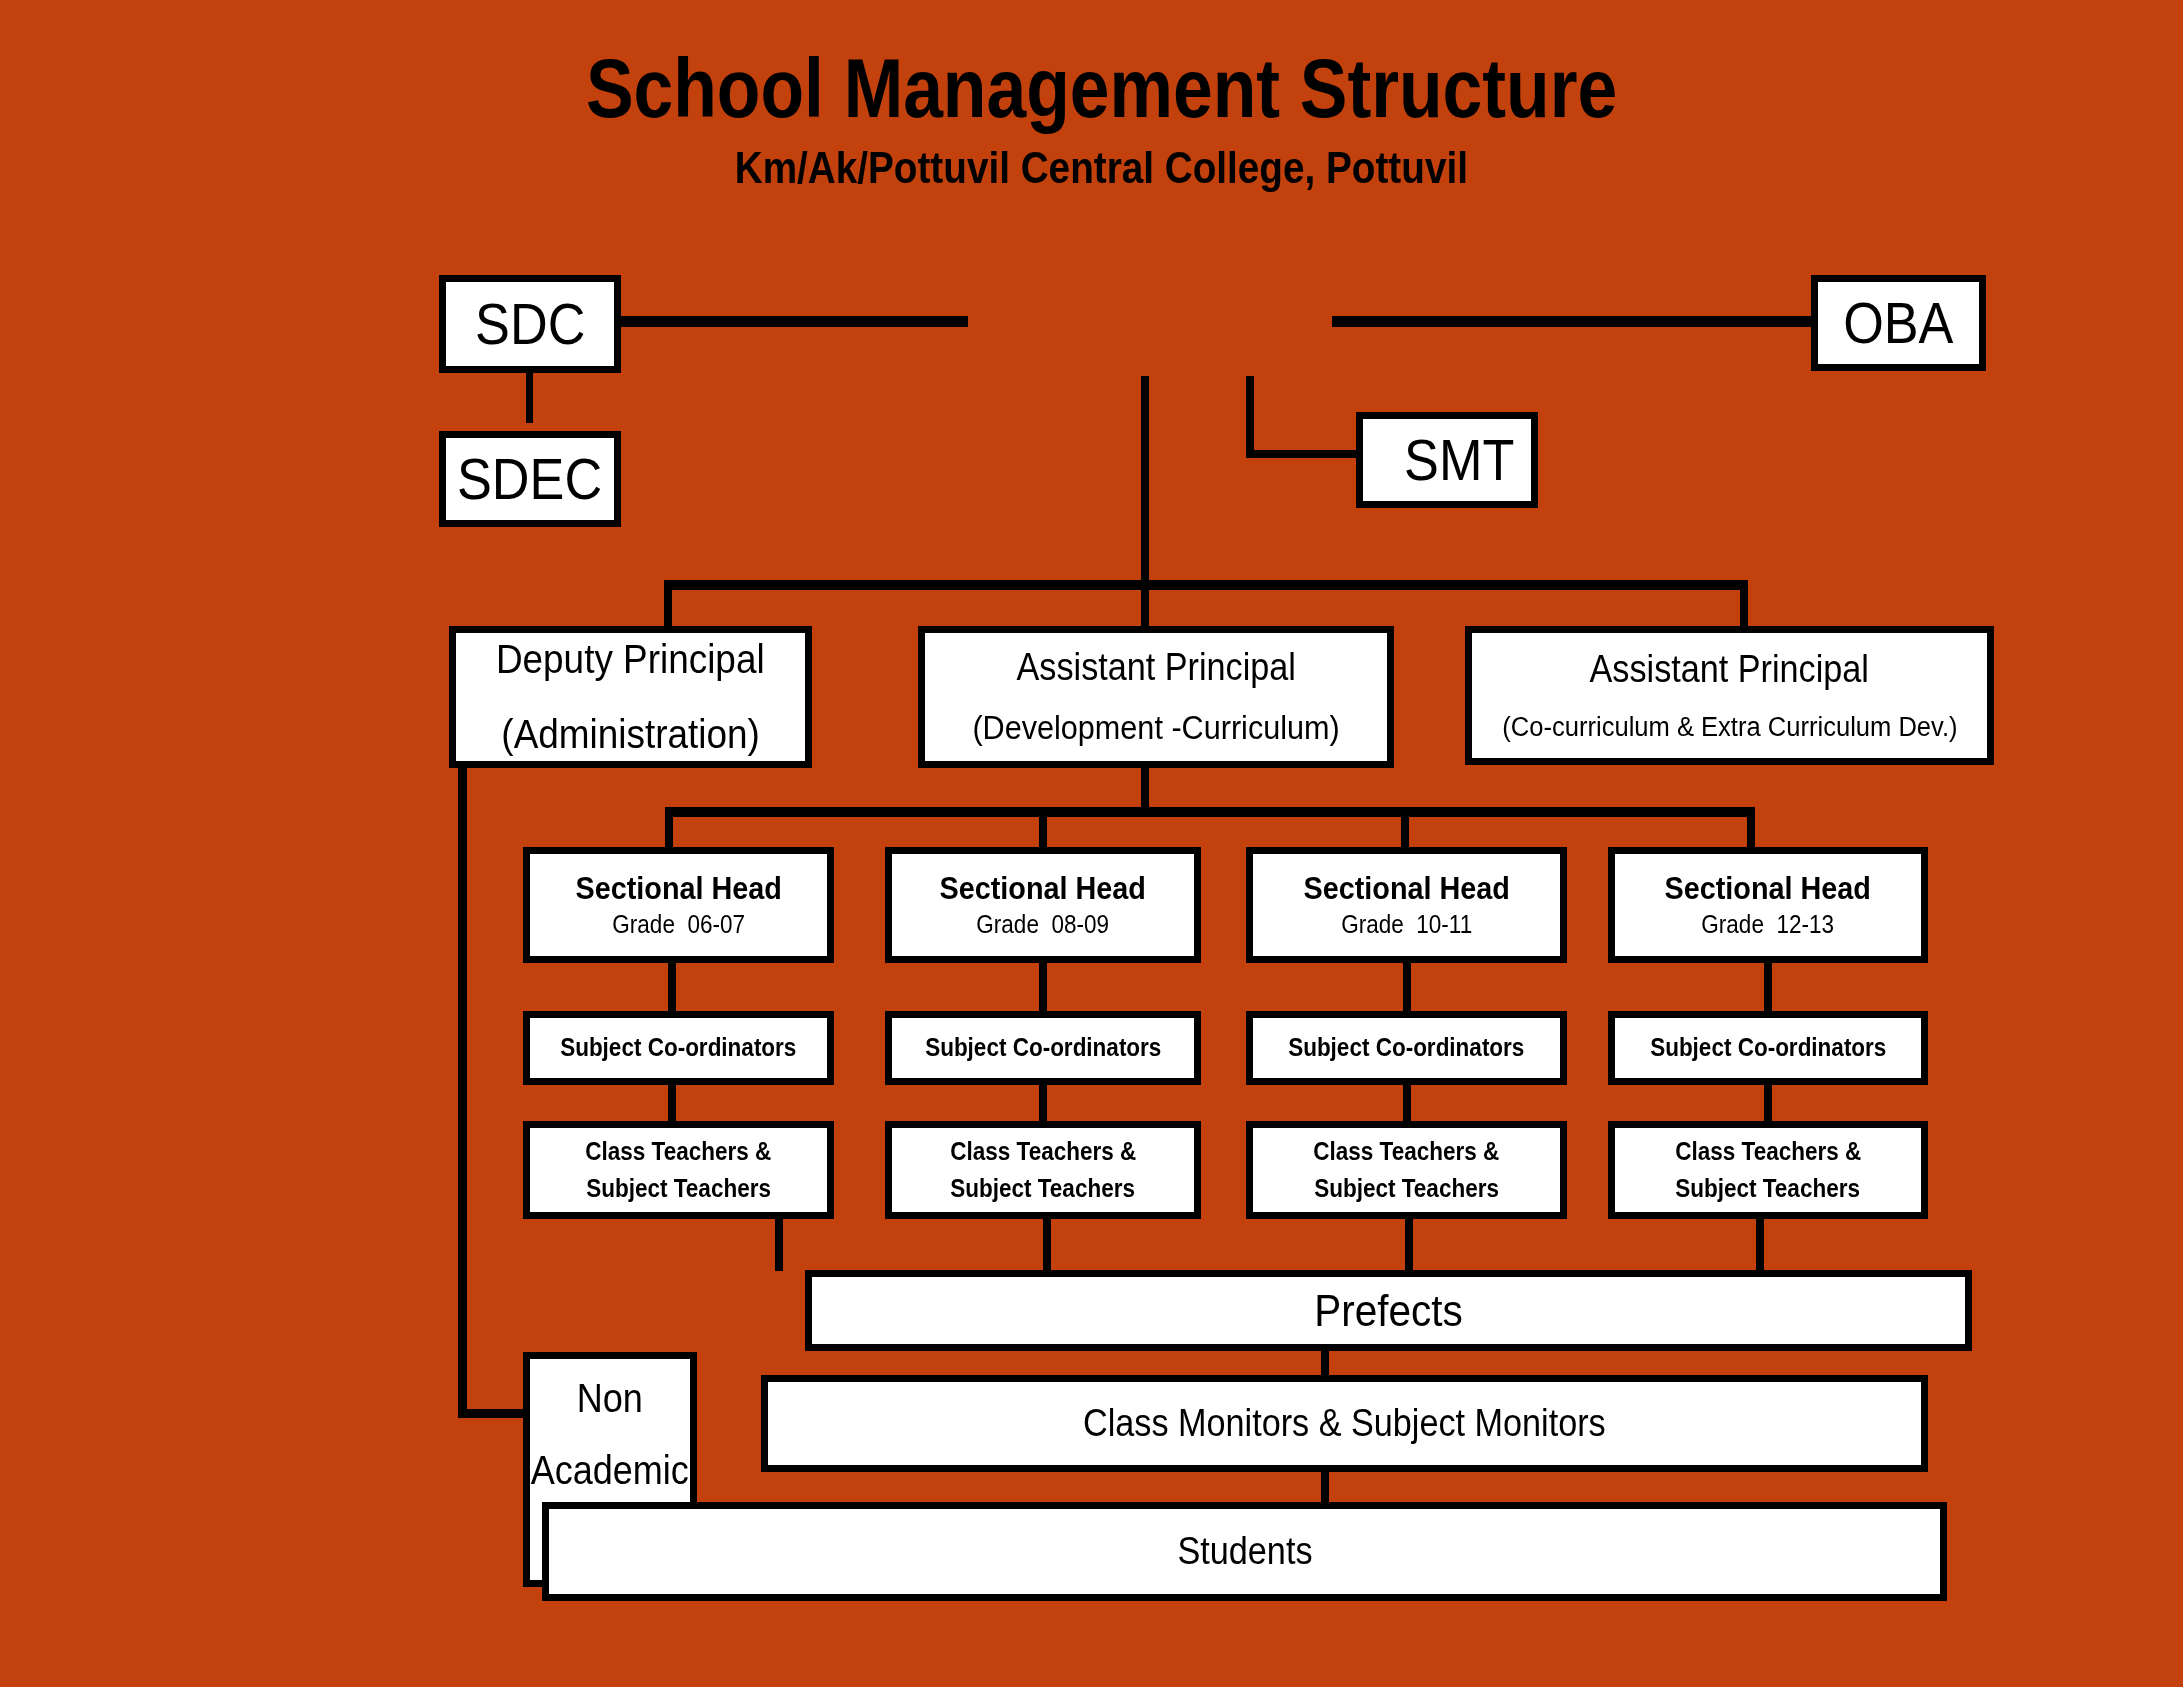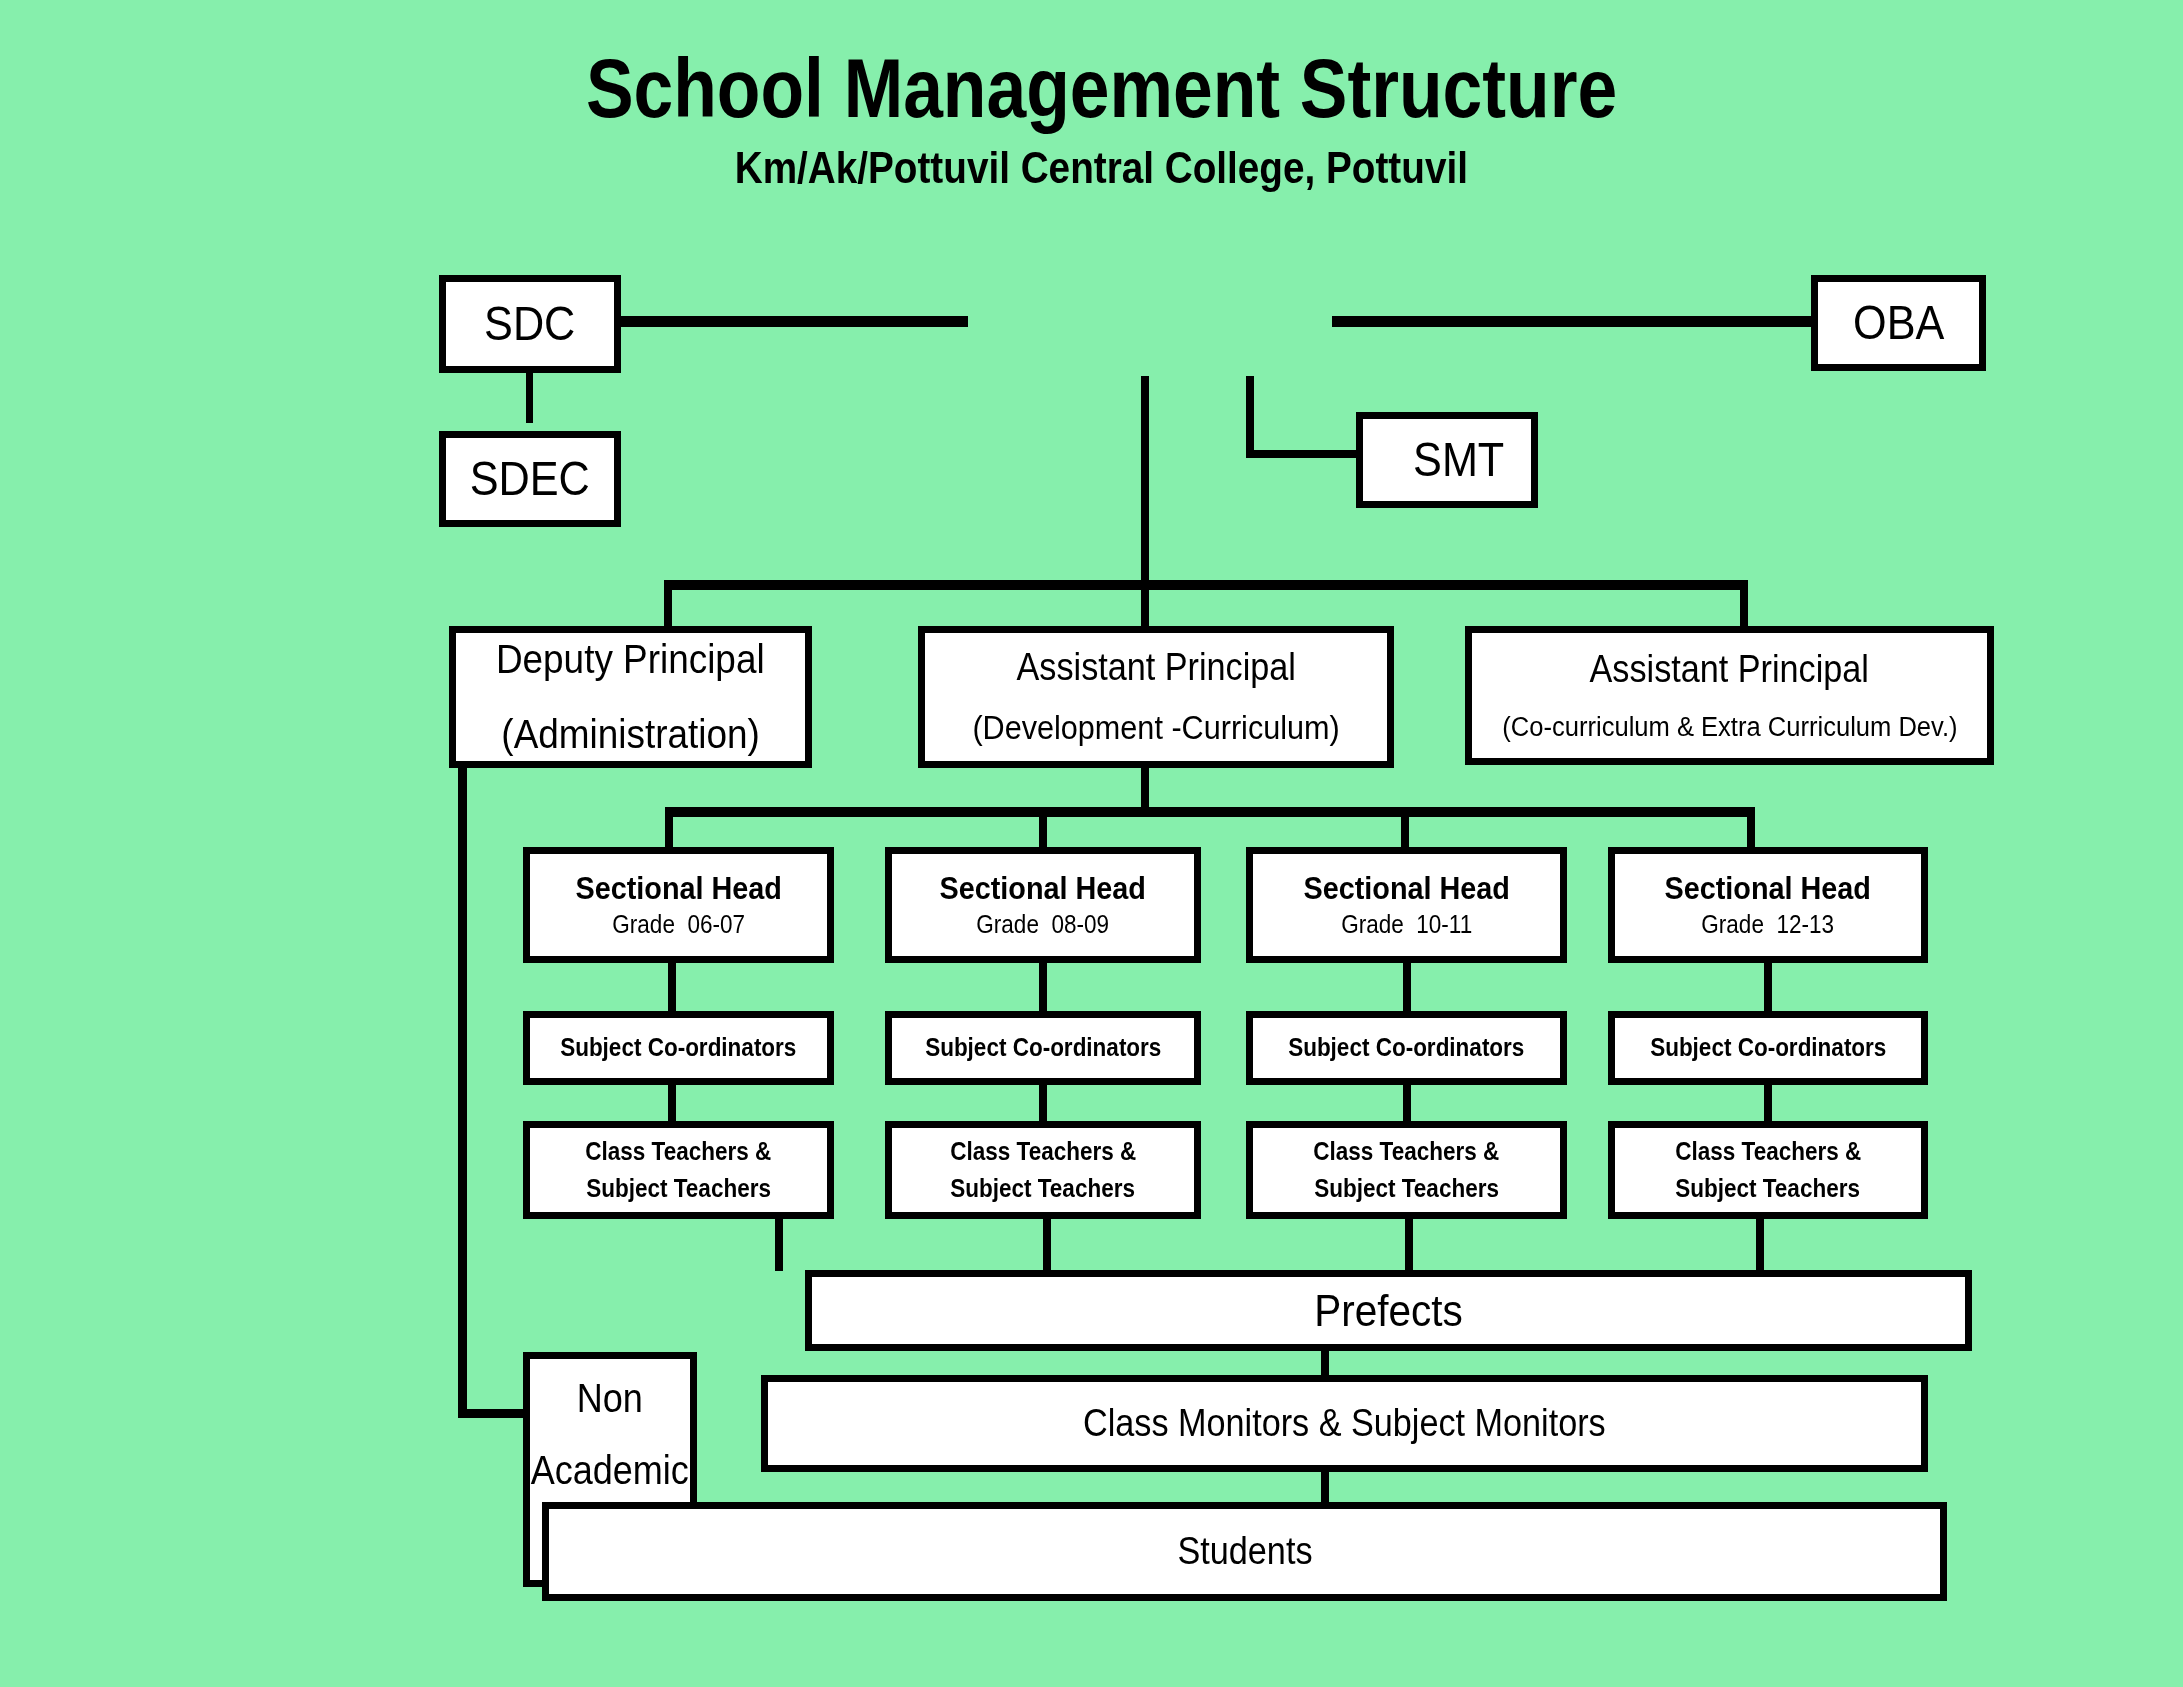--- a/index.html
+++ b/index.html
@@ -3,40 +3,40 @@
 <meta charset="utf-8">
 <style>
   html,body{margin:0;padding:0;}
   body{
     width:2183px;height:1687px;
     background:#ffffff;
     font-family:"Liberation Sans", sans-serif;
     color:#000;
     overflow:hidden;
   }
-  #canvas{position:relative;width:2183px;height:1687px;background:#86efac;}
+  #canvas{position:relative;width:2183px;height:1687px;background:#c2410c;}
   .box{
     position:absolute;
     background:#ffffff;
     border:7.3px solid #000;
     box-sizing:border-box;
     display:flex;
     flex-direction:column;
     align-items:center;
     justify-content:center;
     text-align:center;
     line-height:1.1;
   }
   .edge{position:absolute;background:#000;}
   .cond{display:inline-block;transform:scaleX(0.9);white-space:pre;}
   .title-wrap{position:absolute;left:0;width:2203px;text-align:center;}
   .title-wrap .cond{transform:scaleX(0.86);}
   .f-title{font-size:83px;font-weight:bold;}
   .f-subtitle{font-size:45px;font-weight:bold;}
-  .f-top{font-size:48px;}
+  .f-top{font-size:58px;}
   .f-tier2a{font-size:41px;}
   .f-tier2b{font-size:38px;}
   .f-dev2{font-size:34px;}
   .f-co2{font-size:28.4px;}
   .f-sect1{font-size:32px;font-weight:bold;}
   .f-sect2{font-size:25px;}
   .f-subj{font-size:25px;font-weight:bold;}
   .f-teach{font-size:25px;font-weight:bold;line-height:1.5;}
   .f-nonac{font-size:40px;line-height:1.8;}
   .f-prefects{font-size:45px;margin-left:44px;}

